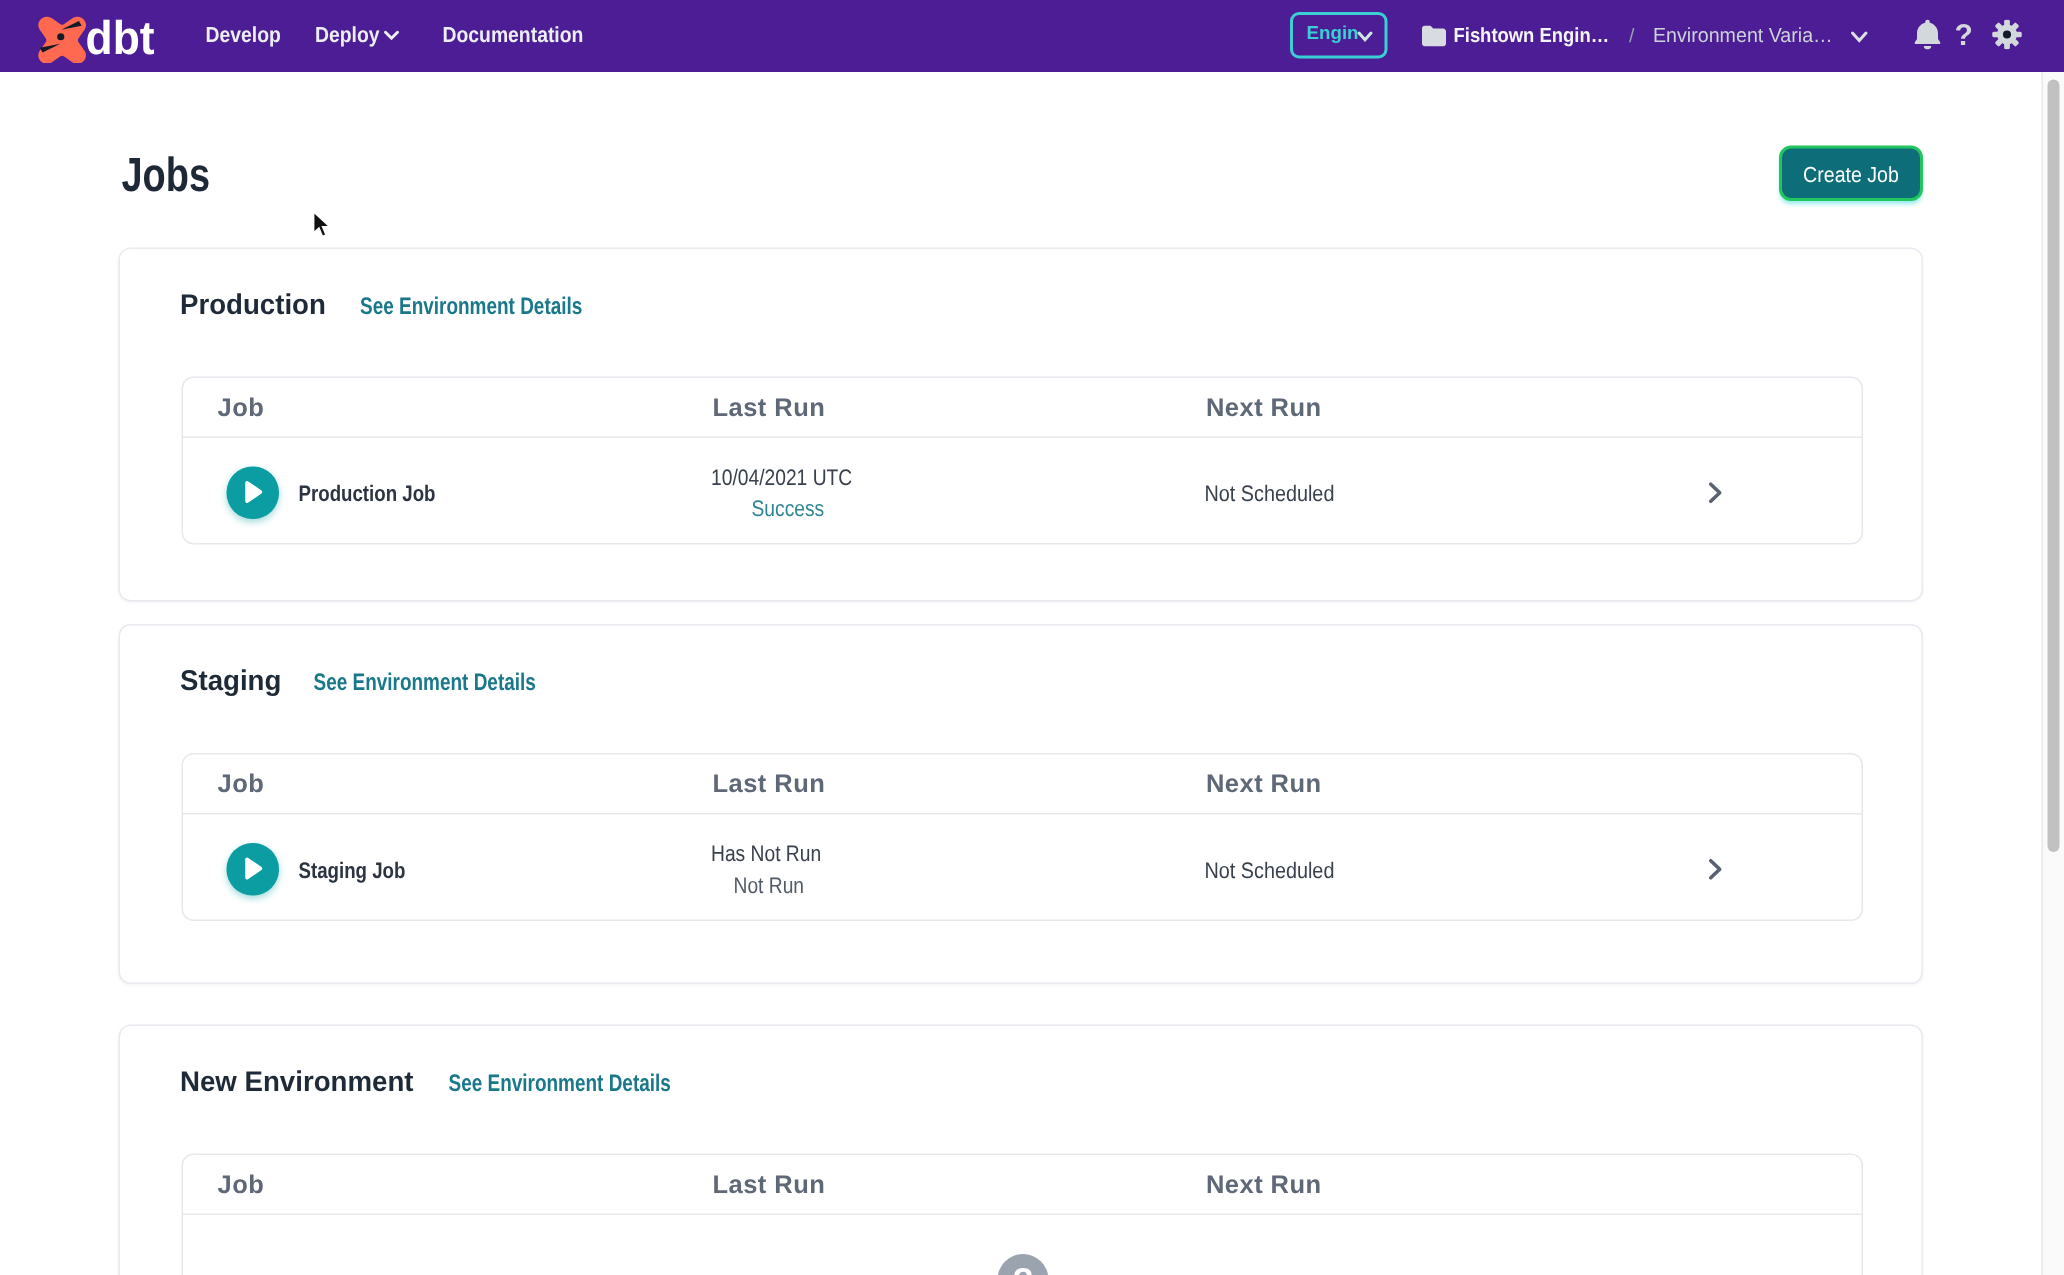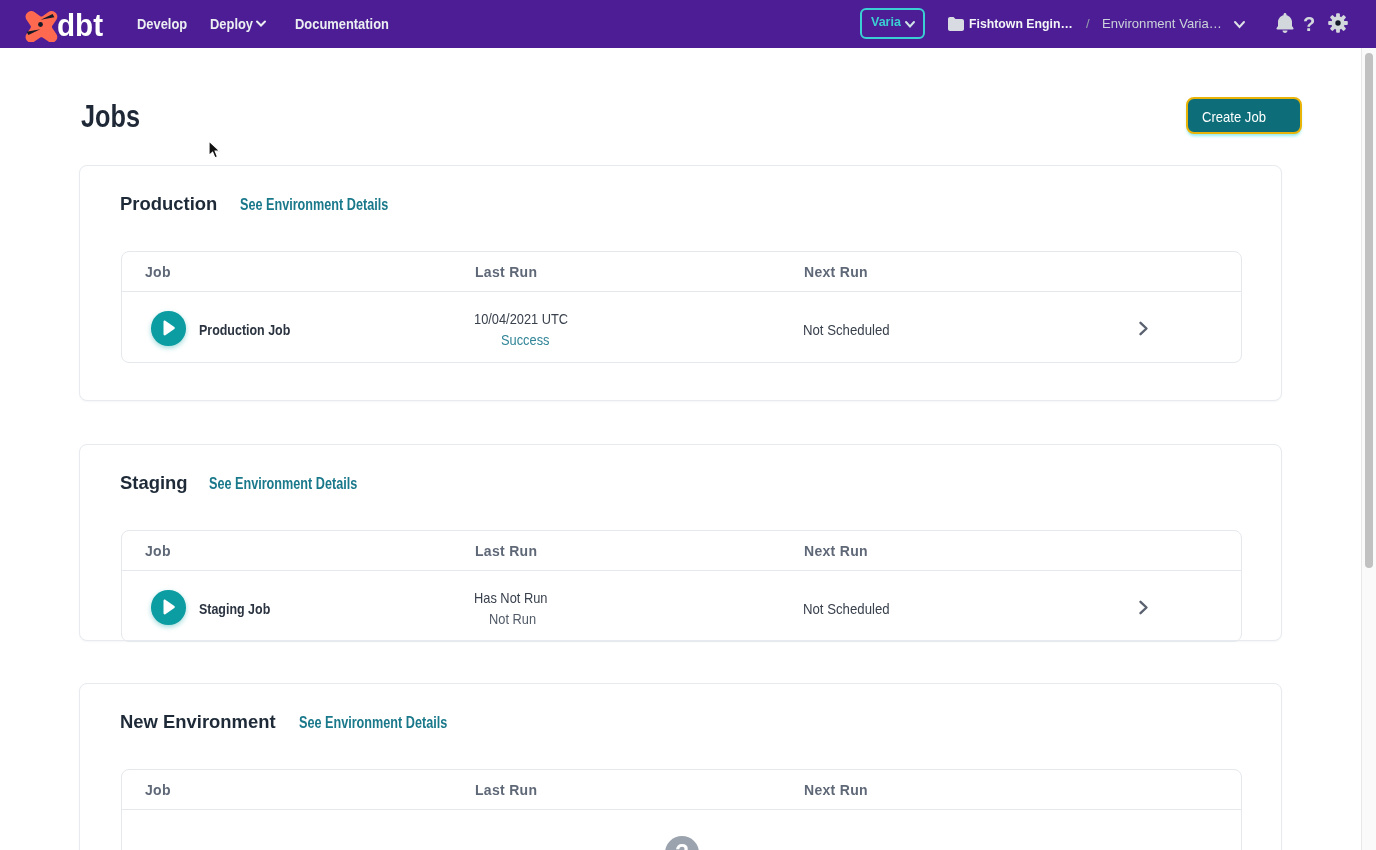--- a/index.html
+++ b/index.html
@@ -24,33 +24,33 @@
 #acct { position:absolute; left:969px; top:0; height:48px; line-height:48px; font-size:13.5px; font-weight:bold; color:#f3f5f7; transform:scaleX(0.91); transform-origin:0 50%; }
 #slash { position:absolute; left:1086px; top:0; height:48px; line-height:48px; font-size:13px; color:#97a1ad; }
 #proj { position:absolute; left:1102px; top:0; height:48px; line-height:48px; font-size:13.5px; color:#ccd3da; transform:scaleX(0.97); transform-origin:0 50%; }
 #navchev { position:absolute; left:1232px; top:19px; }
 #bell { position:absolute; left:1276px; top:13px; }
 #qmark { position:absolute; left:1303px; top:0px; height:48px; line-height:48px; font-size:20px; font-weight:bold; color:#d3d8dd; }
 #gear { position:absolute; left:1328px; top:13px; }
 
 
 #h1 { position:absolute; left:81px; top:98.9px; font-size:32px; font-weight:bold; color:#1e2836; line-height:34px; transform:scaleX(0.79); transform-origin:0 0; }
-#createjob { position:absolute; left:1186px; top:97px; width:116px; height:37px; background:#0d6e79; border:2px solid #eab308; border-radius:8px; box-shadow:0 3px 3px -1px rgba(142,233,236,0.95); }
+#createjob { position:absolute; left:1186px; top:97px; width:96px; height:37px; background:#0d6e79; border:2px solid #22c55e; border-radius:8px; box-shadow:0 3px 3px -1px rgba(142,233,236,0.95); }
 #createjob span { position:absolute; left:0; width:92px; text-align:center; top:10px; font-size:14.5px; color:#ffffff; line-height:17px; transform:scaleX(0.9); }
 #cursor { position:absolute; left:208px; top:140px; }
 
 .card { position:absolute; left:79px; width:1203px; background:#fff; border:1px solid #e7eaee; border-radius:8px; box-shadow:0 1px 2px rgba(16,24,40,0.04); }
 #card1 { top:165px; height:236px; }
-#card2 { top:444px; height:197px; }
+#card2 { top:416px; height:240px; }
 #card3 { top:683px; height:200px; }
 .cardtitle { position:absolute; left:40px; top:27.9px; font-size:19px; font-weight:bold; color:#1e2a38; line-height:19px; transform:scaleX(0.97); transform-origin:0 0; }
 .envlink { position:absolute; top:31.3px; font-size:16px; font-weight:bold; color:#19788a; line-height:16px; transform:scaleX(0.79); transform-origin:0 0; }
 .tbl { position:absolute; left:41px; top:85px; width:1121px; border:1px solid #e5e8ec; border-radius:8px; }
 .thead { position:relative; height:40px; border-bottom:1px solid #e5e8ec; }
-.th { position:absolute; top:0; height:40px; line-height:40px; font-size:14px; font-weight:bold; color:#5f6877; letter-spacing:0.3px; }
+.th { position:absolute; top:0; height:40px; line-height:40px; font-size:17px; font-weight:bold; color:#5f6877; letter-spacing:0.3px; }
 .th1 { left:23px; } .th2 { left:353px; } .th3 { left:682px; }
 .trow { position:relative; height:70px; }
 .playbtn { position:absolute; left:29px; top:19px; width:34.5px; height:34.5px; border-radius:50%; background:#0b9da1; box-shadow:0 2px 5px rgba(21,163,164,0.4); }
 .playbtn svg { position:absolute; left:11px; top:9px; }
 .jobname { position:absolute; left:76.5px; top:30.3px; font-size:15px; font-weight:bold; color:#2b3440; line-height:15px; transform:scaleX(0.83); transform-origin:0 0; }
 .lastrun { position:absolute; left:352px; top:15.5px; font-size:15px; color:#39414d; line-height:21px; }
 .lastrun .sx { transform:scaleX(0.855); }
 .lr2 { display:flex; align-items:center; height:21px;flex-direction:column; }
 .lr2 svg { margin-right:6px; }
 .lr2 .succ { color:#2f8496; }
@@ -80,21 +80,21 @@
   </svg>
   <span id="logo-text">dbt</span>
   <span class="navitem" id="nv1">Develop</span>
   <span class="navitem" id="nv2">Deploy</span>
   <svg id="nv2c" width="12" height="10" viewBox="0 0 12 10">
         <path d="M2 2.5 L6 6.5 L10 2.5" stroke="#eceff2" stroke-width="2" fill="none" stroke-linecap="round"></path>
       </svg>
   <span class="navitem" id="nv3">Documentation</span>
 
   <div id="beta">
-        <span class="t">Varia</span>
+        <span class="t">Engin</span>
     <svg width="14" height="11" viewBox="0 0 14 11">
           <path d="M3 3 L7 7.5 L11 3" stroke="#cfe4e6" stroke-width="2" fill="none" stroke-linecap="round"></path>
         </svg>
   </div>
   <svg id="folder" width="16" height="14" viewBox="0 0 16 14">
         <path fill="#d8dce2" d="M0 2 C0 0.9 0.9 0 2 0 L5.5 0 L7.5 2 L14 2 C15.1 2 16 2.9 16 4 L16 12 C16 13.1 15.1 14 14 14 L2 14 C0.9 14 0 13.1 0 12 Z"></path>
       </svg>
   <span id="acct">Fishtown Engin…</span>
   <span id="slash">/</span>
   <span id="proj">Environment Varia…</span>

